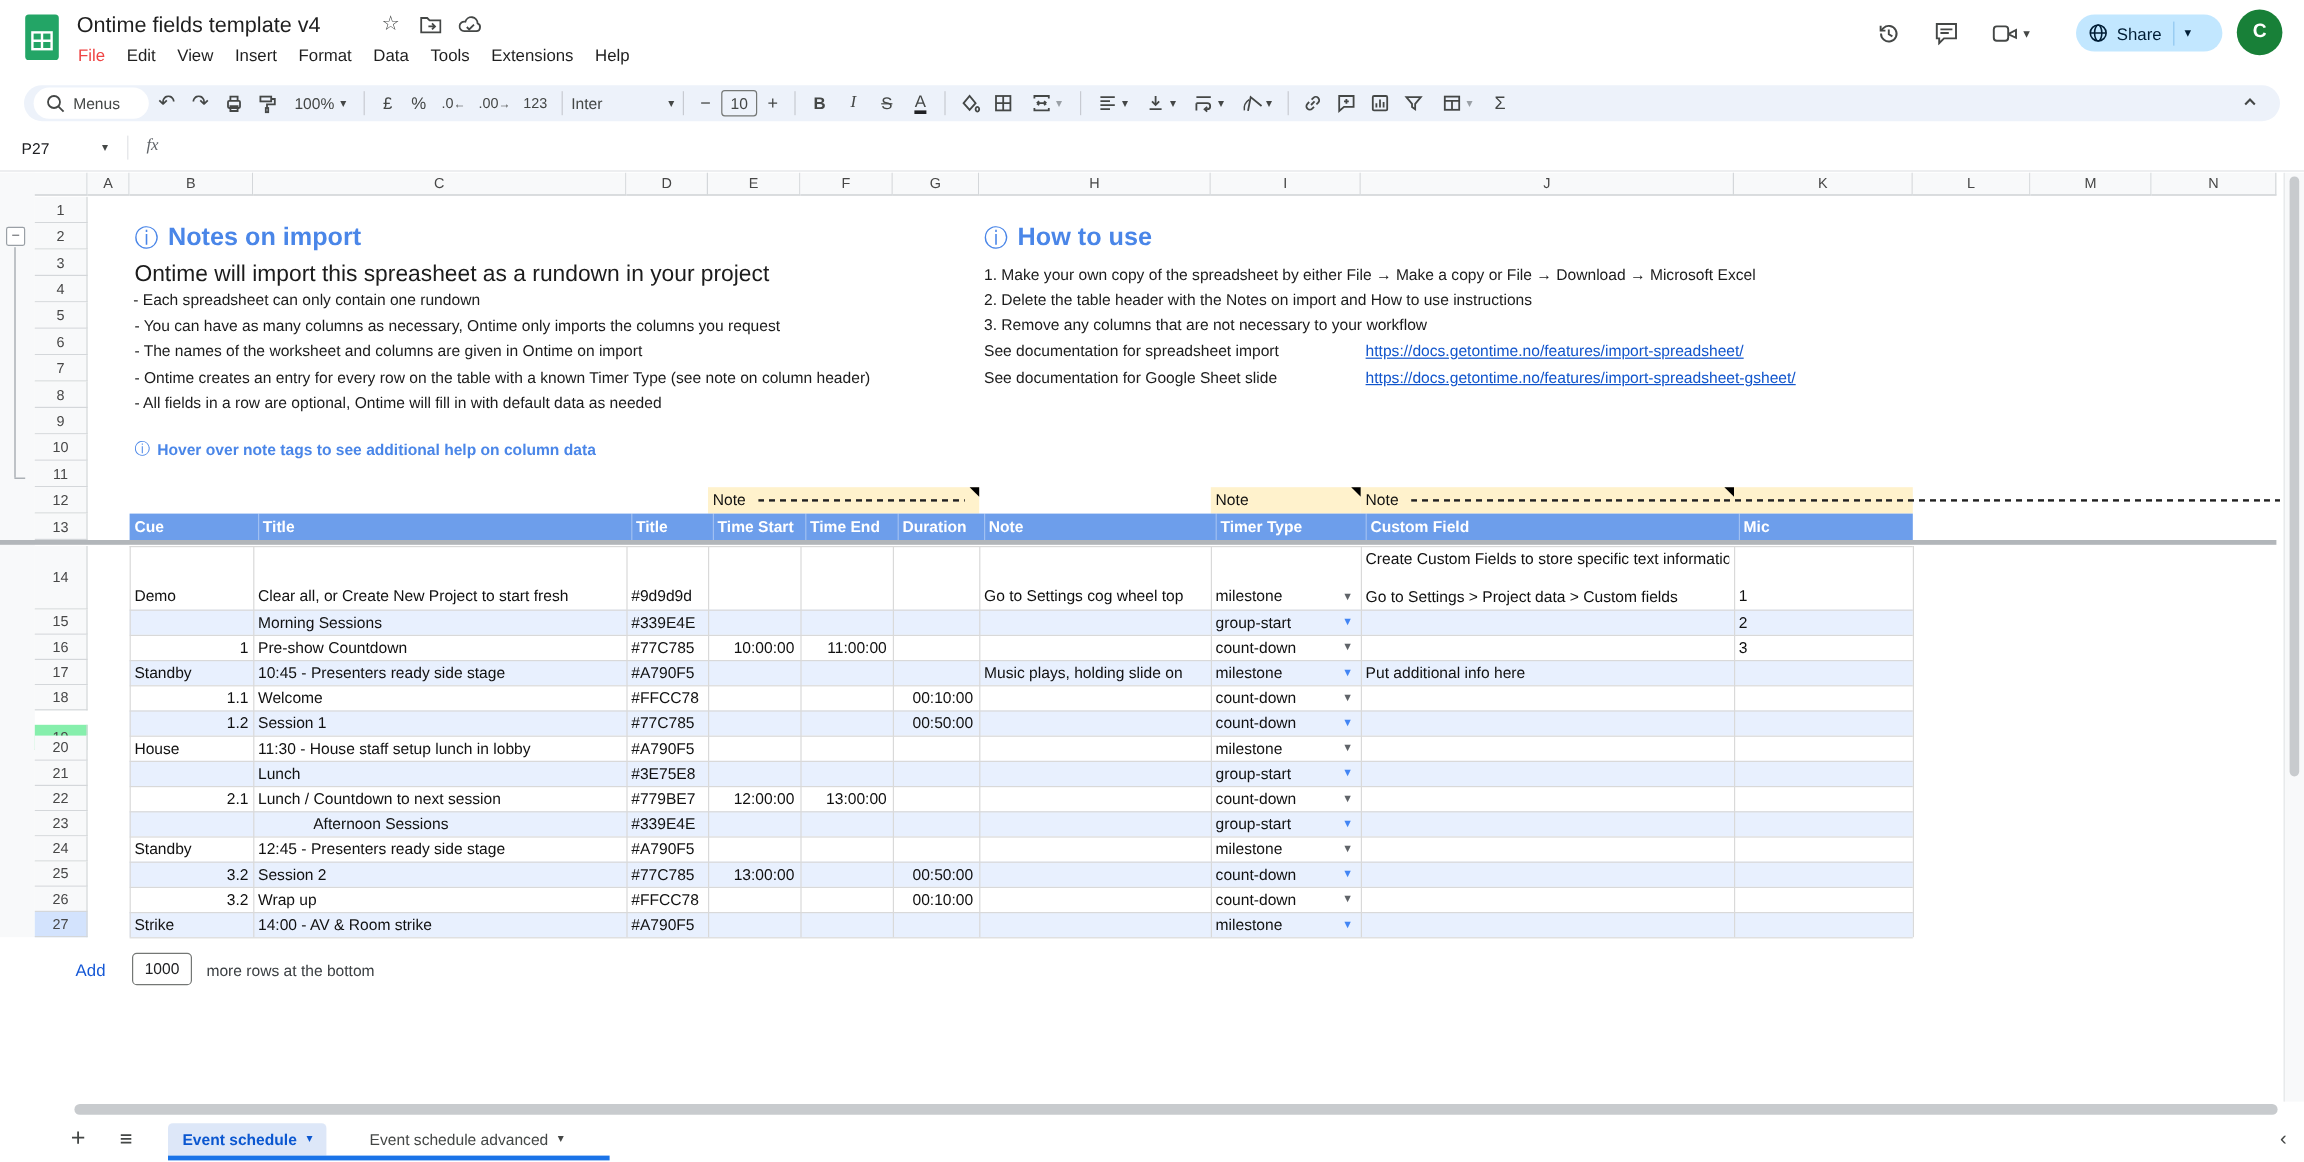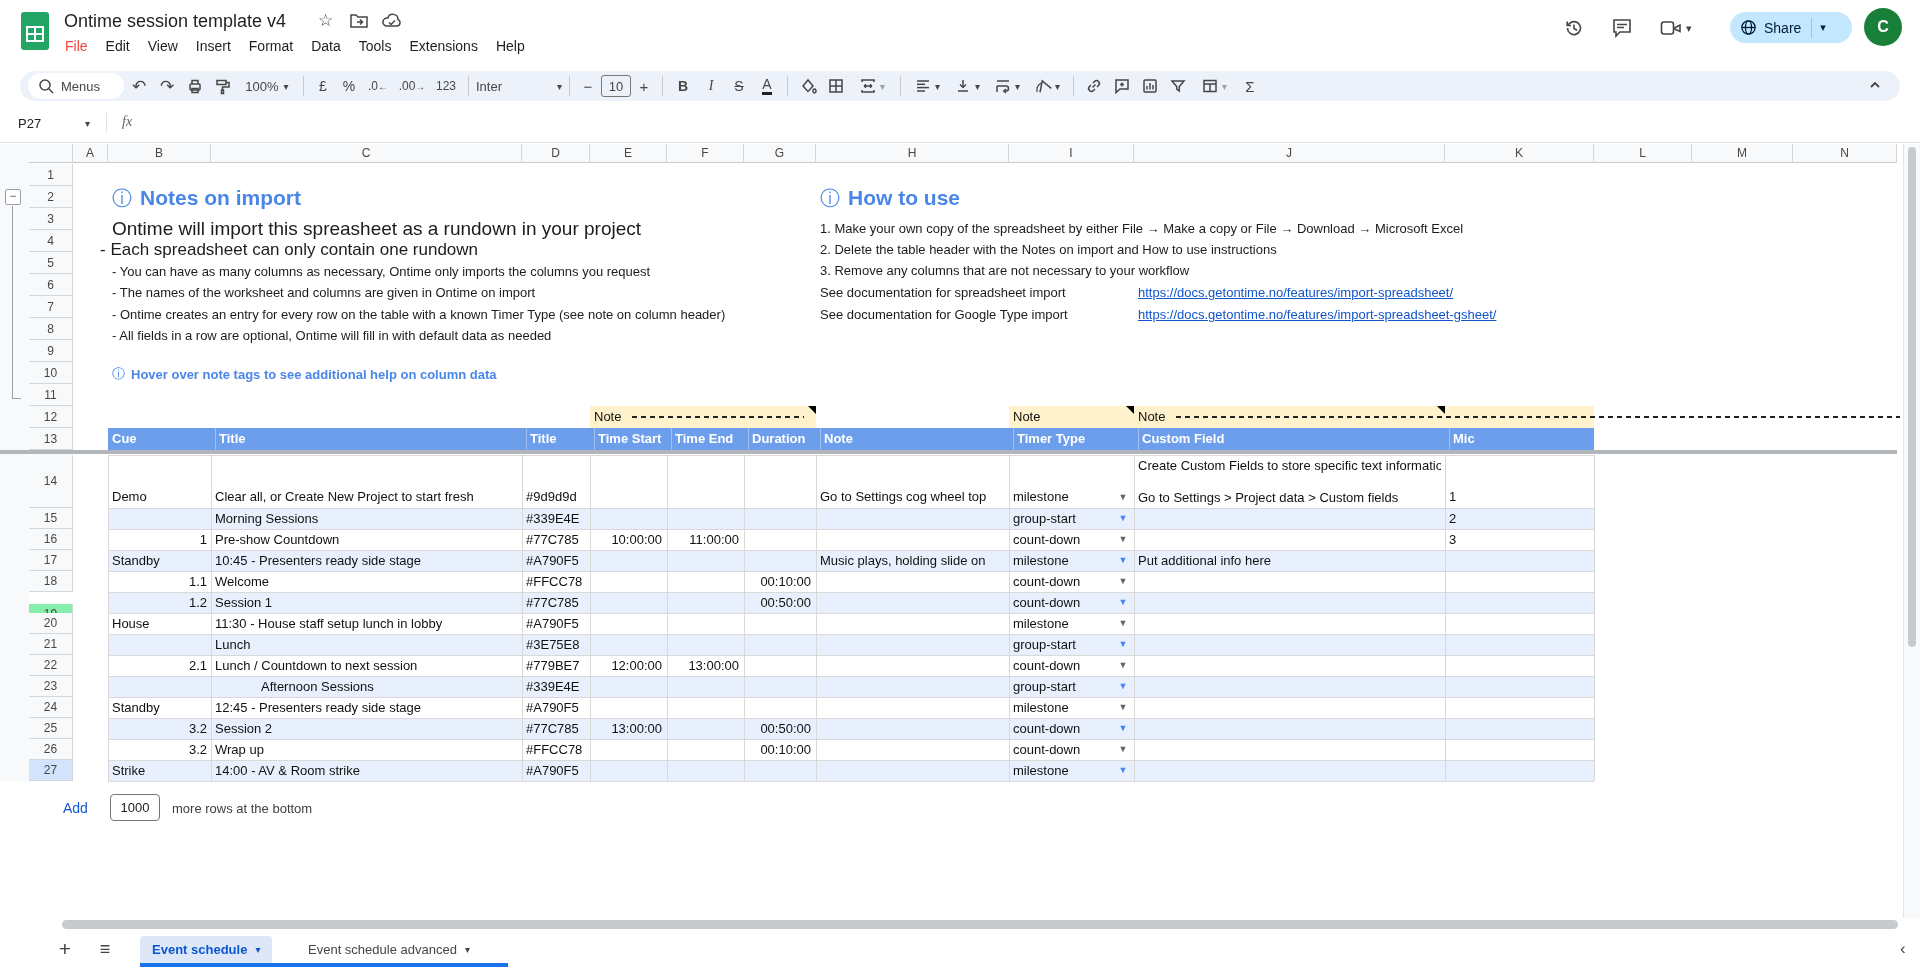--- a/index.html
+++ b/index.html
@@ -28,21 +28,21 @@
 
   <div class="abs" style="left:0;top:0;width:1920px;height:69px;background:#fff;">
     <div class="abs ico" style="left:20px;top:11px;">
       <svg width="30" height="40" viewBox="0 0 30 40">
         <rect x="1" y="1" width="28" height="38" rx="3" fill="#23a566"></rect>
         <rect x="7" y="16" width="16" height="14" fill="none" stroke="#fff" stroke-width="2"></rect>
         <line x1="7" y1="23" x2="23" y2="23" stroke="#fff" stroke-width="2"></line>
         <line x1="15" y1="16" x2="15" y2="30" stroke="#fff" stroke-width="2"></line>
       </svg>
     </div>
-    <div class="abs" style="left:64px;top:11px;font-size:18px;color:#1f1f1f;">Ontime session template v4</div>
+    <div class="abs" style="left:64px;top:11px;font-size:18px;color:#1f1f1f;">Ontime fields template v4</div>
     <div class="abs" style="left:318px;top:10px;font-size:17px;color:#444746;">☆</div>
     <div class="abs ico" style="left:350px;top:13px;">
       <svg width="18" height="16" viewBox="0 0 18 16" fill="none" stroke="#444746" stroke-width="1.5">
         <path d="M1,2 h5 l2,2 h9 v10 h-16 z"></path>
           <path d="M7,9 h5 M10,6.5 L12.5,9 L10,11.5"></path>
       </svg>
     </div>
     <div class="abs ico" style="left:382px;top:13px;">
       <svg width="20" height="16" viewBox="0 0 20 16" fill="none" stroke="#444746" stroke-width="1.5">
         <path d="M5,13 a4,4 0 1 1 0.8,-7.9 A5.2,5.2 0 0 1 16,6.5 a3.4,3.4 0 0 1 -1,6.5 z"></path>
@@ -329,39 +329,39 @@
       <div class="rowhdr" style="left: 29px; top: 676px; width: 44px; height: 21px; background: rgb(248, 249, 250); border-bottom: 1px solid rgb(212, 215, 218); border-right: 1px solid rgb(212, 215, 218); position: absolute;">23</div>
       <div class="rowhdr" style="left: 29px; top: 697px; width: 44px; height: 21px; background: rgb(248, 249, 250); border-bottom: 1px solid rgb(212, 215, 218); border-right: 1px solid rgb(212, 215, 218); position: absolute;">24</div>
       <div class="rowhdr" style="left: 29px; top: 718px; width: 44px; height: 21px; background: rgb(248, 249, 250); border-bottom: 1px solid rgb(212, 215, 218); border-right: 1px solid rgb(212, 215, 218); position: absolute;">25</div>
       <div class="rowhdr" style="left: 29px; top: 739px; width: 44px; height: 21px; background: rgb(248, 249, 250); border-bottom: 1px solid rgb(212, 215, 218); border-right: 1px solid rgb(212, 215, 218); position: absolute;">26</div>
       <div class="rowhdr" style="left: 29px; top: 760px; width: 44px; height: 21px; background: rgb(211, 227, 253); border-bottom: 1px solid rgb(212, 215, 218); border-right: 1px solid rgb(212, 215, 218); position: absolute;">27</div>
       <div style="left: 112px; top: 184px; height: 28px; display: flex; align-items: center; gap: 8px; position: absolute;">
         <span style="font-size:20px;color:#4a86e8;">ⓘ</span>
         <span style="font-size:21px;font-weight:bold;color:#4a86e8;">Notes on import</span>
       </div>
       <div style="left: 112px; top: 220px; height: 18px; line-height: 18px; font-size: 19px; color: rgb(28, 28, 28); white-space: nowrap; position: absolute;">Ontime will import this spreasheet as a rundown in your project</div>
-      <div style="left: 100px; top: 241px; height: 18px; line-height: 18px; font-size: 17px; color: rgb(28, 28, 28); white-space: nowrap; position: absolute;">- Each spreadsheet can only contain one rundown</div>
+      <div style="left: 111px; top: 241px; height: 18px; line-height: 18px; font-size: 13px; color: rgb(28, 28, 28); white-space: nowrap; position: absolute;">- Each spreadsheet can only contain one rundown</div>
       <div style="left: 112px; top: 263px; height: 18px; line-height: 18px; font-size: 13px; color: rgb(28, 28, 28); white-space: nowrap; position: absolute;">- You can have as many columns as necessary, Ontime only imports the columns you request</div>
       <div style="left: 112px; top: 284px; height: 18px; line-height: 18px; font-size: 13px; color: rgb(28, 28, 28); white-space: nowrap; position: absolute;">- The names of the worksheet and columns are given in Ontime on import</div>
       <div style="left: 112px; top: 306px; height: 18px; line-height: 18px; font-size: 13px; color: rgb(28, 28, 28); white-space: nowrap; position: absolute;">- Ontime creates an entry for every row on the table with a known Timer Type (see note on column header)</div>
       <div style="left: 112px; top: 327px; height: 18px; line-height: 18px; font-size: 13px; color: rgb(28, 28, 28); white-space: nowrap; position: absolute;">- All fields in a row are optional, Ontime will fill in with default data as needed</div>
       <div style="left: 112px; top: 365px; height: 18px; display: flex; align-items: center; gap: 6px; position: absolute;">
         <span style="font-size:13px;color:#4a86e8;">ⓘ</span>
         <span style="font-size:13px;font-weight:bold;color:#4a86e8;">Hover over note tags to see additional help on column data</span>
       </div>
       <div style="left: 820px; top: 184px; height: 28px; display: flex; align-items: center; gap: 8px; position: absolute;">
         <span style="font-size:20px;color:#4a86e8;">ⓘ</span>
         <span style="font-size:21px;font-weight:bold;color:#4a86e8;">How to use</span>
       </div>
       <div style="left: 820px; top: 220px; height: 18px; line-height: 18px; font-size: 13px; color: rgb(28, 28, 28); white-space: nowrap; position: absolute;">1. Make your own copy of the spreadsheet by either File → Make a copy or File → Download → Microsoft Excel</div>
       <div style="left: 820px; top: 241px; height: 18px; line-height: 18px; font-size: 13px; color: rgb(28, 28, 28); white-space: nowrap; position: absolute;">2. Delete the table header with the Notes on import and How to use instructions</div>
       <div style="left: 820px; top: 262px; height: 18px; line-height: 18px; font-size: 13px; color: rgb(28, 28, 28); white-space: nowrap; position: absolute;">3. Remove any columns that are not necessary to your workflow</div>
       <div style="left: 820px; top: 284px; height: 18px; line-height: 18px; font-size: 13px; color: rgb(28, 28, 28); white-space: nowrap; position: absolute;">See documentation for spreadsheet import</div>
       <div class="linktext" style="left: 1138px; top: 284px; height: 18px; line-height: 18px; font-size: 13px; white-space: nowrap; position: absolute;">https://docs.getontime.no/features/import-spreadsheet/</div>
-      <div style="left: 820px; top: 306px; height: 18px; line-height: 18px; font-size: 13px; color: rgb(28, 28, 28); white-space: nowrap; position: absolute;">See documentation for Google Type import</div>
+      <div style="left: 820px; top: 306px; height: 18px; line-height: 18px; font-size: 13px; color: rgb(28, 28, 28); white-space: nowrap; position: absolute;">See documentation for Google Sheet slide</div>
       <div class="linktext" style="left: 1138px; top: 306px; height: 18px; line-height: 18px; font-size: 13px; white-space: nowrap; position: absolute;">https://docs.getontime.no/features/import-spreadsheet-gsheet/</div>
       <div style="left: 590px; top: 406px; width: 226px; height: 22px; background: rgb(255, 242, 204); position: absolute;"></div>
       <div style="left: 594px; top: 409px; font-size: 13px; color: rgb(17, 17, 17); position: absolute;">Note</div>
       <div class="dashline" style="left: 632px; top: 416px; width: 172px; position: absolute;"></div>
       <div class="notetri" style="left: 808px; top: 406px; position: absolute;"></div>
       <div style="left: 1009px; top: 406px; width: 125px; height: 22px; background: rgb(255, 242, 204); position: absolute;"></div>
       <div style="left: 1013px; top: 409px; font-size: 13px; color: rgb(17, 17, 17); position: absolute;">Note</div>
       <div class="notetri" style="left: 1126px; top: 406px; position: absolute;"></div>
       <div style="left: 1134px; top: 406px; width: 460px; height: 22px; background: rgb(255, 242, 204); position: absolute;"></div>
       <div style="left: 1138px; top: 409px; font-size: 13px; color: rgb(17, 17, 17); position: absolute;">Note</div>

